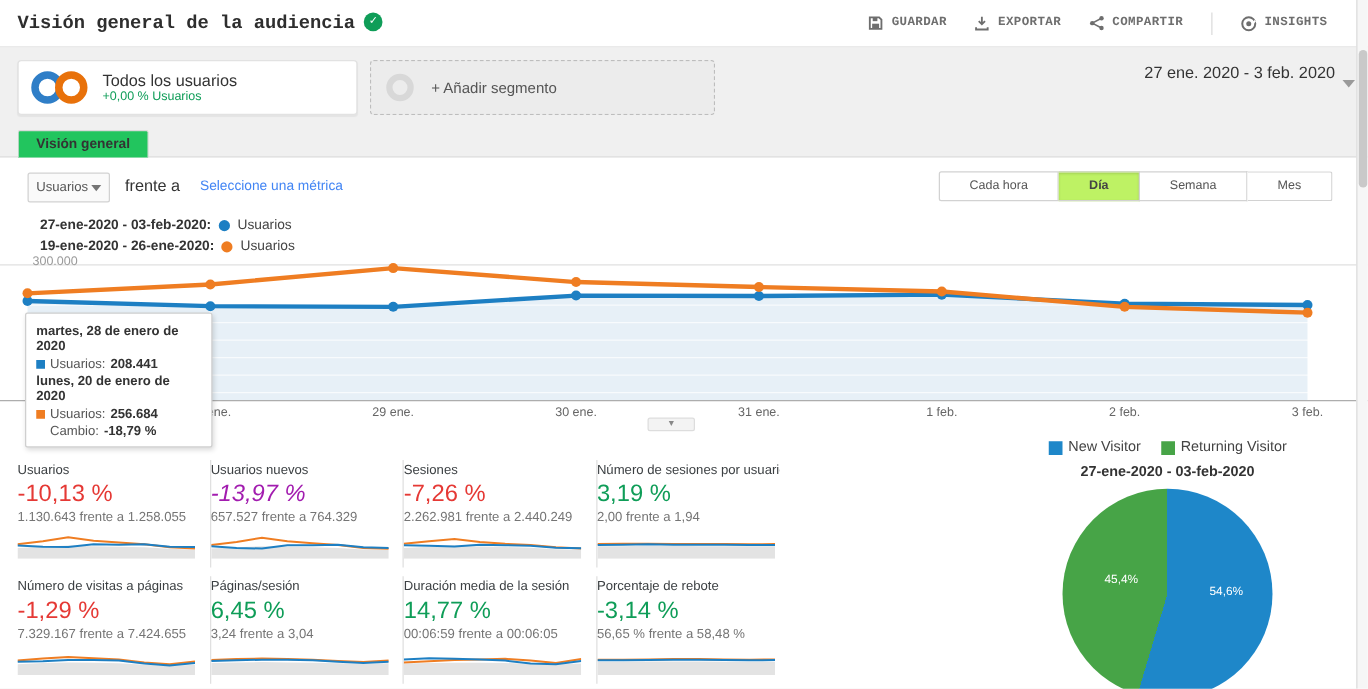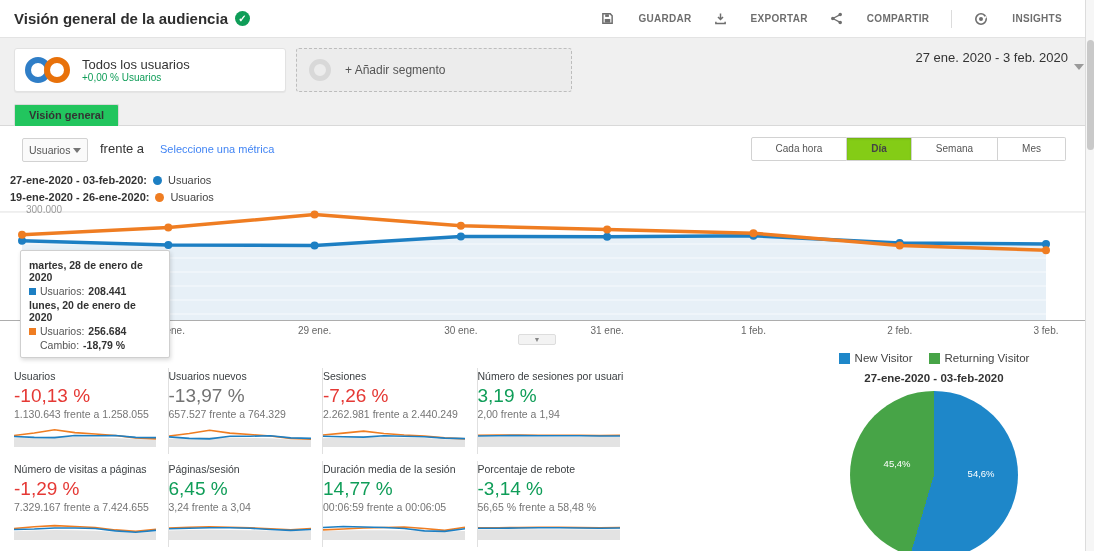--- a/index.html
+++ b/index.html
@@ -2,25 +2,25 @@
 <html><head>
 <meta charset="utf-8">
 <style>
   * { margin:0; padding:0; box-sizing:border-box; }
   html,body { width:1094px; height:551px; overflow:hidden; }
   body { font-family:"Liberation Sans", sans-serif; background:#f0f0f0; color:#333; }
   .page { position:relative; width:1094px; height:551px; }
 
   
   .topbar { position:absolute; left:0; top:0; width:1094px; height:38px; background:#fff; border-bottom:1px solid #e3e3e3; display:flex; align-items:center; justify-content:space-between; padding:0 16px 0 14px; }
-  .title-wrap { display:flex; align-items:center; gap:7px; }
+  .title-wrap { display:flex; gap:7px;font-family:Liberation Mono, monospace; }
   .page-title { font-size:15px; font-weight:bold; color:#2e2e2e; }
   .check-badge { width:15px; height:15px; border-radius:50%; background:#0f9d58; color:#fff; font-size:10px; line-height:15px; text-align:center; font-weight:bold; }
   .actions { display:flex; align-items:center; gap:22px; padding-right:16px; }
-  .action-btn { display:flex; align-items:center; gap:24px; font-size:10px; font-weight:bold; color:#6e6e6e; letter-spacing:.3px; cursor:pointer; background:none; border:none; font-family:Liberation Sans, sans-serif; }
+  .action-btn { display:flex; align-items:center; gap:6px; font-size:10px; font-weight:bold; color:#6e6e6e; letter-spacing:.3px; cursor:pointer; background:none; border:none; font-family:Liberation Mono, monospace; }
   .action-sep { width:1px; height:18px; background:#dcdcdc; }
   .action-btn svg { display:block; }
 
   
   .segment-card { position:absolute; left:14px; top:48px; width:272px; height:44px; background:#fff; border:1px solid #e2e2e2; border-radius:3px; box-shadow:0 1px 1px rgba(0,0,0,.05); display:flex; align-items:center; padding:0 10px; gap:12px; cursor:pointer; }
   .ring { width:26px; height:26px; border-radius:50%; background:#fff; }
   .ring.blue { border:6px solid #2f7ec7; }
   .ring.orange { border:6px solid #e8710a; margin-left:-7px; }
   .seg-title { font-size:13px; color:#333; line-height:15px; }
   .seg-sub { font-size:10px; color:#0f9d58; }
@@ -38,24 +38,24 @@
 
   
   .metric-select { position:absolute; left:22px; top:138px; height:24px; width:66px; background:#fafafa; border:1px solid #d2d2d2; border-radius:2px; font-size:10.5px; color:#555; display:flex; align-items:center; justify-content:space-between; padding:0 6px; cursor:pointer; }
   .sel-caret { width:0; height:0; border-left:4px solid transparent; border-right:4px solid transparent; border-top:5px solid #757575; }
   .vs-label { position:absolute; left:100px; top:141px; font-size:13px; color:#333; }
   .metric-link { position:absolute; left:160px; top:143px; font-size:11px; color:#4285f4; cursor:pointer; text-decoration:none; }
   .granularity { position:absolute; right:28px; top:137px; display:flex; }
   .gran-btn { height:24px; padding:0 24px; background:#fff; border:1px solid #d2d2d2; border-left:none; font-size:10px; color:#555; font-family:inherit; line-height:22px; cursor:pointer; }
   .gran-btn:first-child { border-left:1px solid #d2d2d2; border-radius:2px 0 0 2px; }
   .gran-btn:last-child { border-radius:0 2px 2px 0; }
-  .gran-btn.active { background:#84cc16; box-shadow:inset 0 1px 2px rgba(0,0,0,.15); font-weight:bold; color:#444; }
-
-  
-  .tl-legend { position:absolute; left:10px; top:174px; }
+  .gran-btn.active { background:#bef264; box-shadow:inset 0 1px 2px rgba(0,0,0,.15); font-weight:bold; color:#444; }
+
+  
+  .tl-legend { position:absolute; left:32px; top:174px; }
   .tl-row { display:flex; align-items:center; gap:6px; font-size:11px; margin-bottom:5px; }
   .tl-range { font-weight:bold; color:#333; }
   .tl-dot { width:9px; height:9px; border-radius:50%; }
   .tl-metric { color:#444; }
 
   
   .chart-wrap { position:absolute; left:0; top:208px; width:1094px; height:112px; }
   .grid-label { position:absolute; left:26px; top:-4px; font-size:10px; color:#9a9a9a; background:transparent; }
   .xaxis { position:absolute; left:0; top:320px; width:1094px; border-top:1px solid #adadad; height:18px; }
   .xlabel { position:absolute; top:4px; font-size:10px; color:#666; transform:translateX(-50%); white-space:nowrap; }
@@ -273,21 +273,21 @@
         <div class="sc-delta" style="color: rgb(229, 57, 53);">-10,13 %</div>
         <div class="sc-values">1.130.643 frente a 1.258.055</div>
         <svg class="sc-spark" width="142" height="24" viewBox="0 0 142 24">
           <polygon points="0,15.36 20.285714285714285,14.399999999999999 40.57142857142857,13.44 60.857142857142854,13.92 81.14285714285714,14.399999999999999 101.42857142857142,14.879999999999999 121.71428571428571,16.08 142,16.8 142,24 0,24" fill="#e3e3e3"></polygon>
           <polyline points="0,12.48 20.285714285714285,10.080000000000002 40.57142857142857,6.719999999999999 60.857142857142854,9.600000000000001 81.14285714285714,11.04 101.42857142857142,12.48 121.71428571428571,14.879999999999999 142,15.84" fill="none" stroke="#ef7d22" stroke-width="1.6"></polyline>
           <polyline points="0,13.44 20.285714285714285,14.399999999999999 40.57142857142857,14.64 60.857142857142854,12.48 81.14285714285714,12.72 101.42857142857142,12.48 121.71428571428571,14.399999999999999 142,14.64" fill="none" stroke="#1d7fc3" stroke-width="1.6"></polyline>
         </svg>
       </div>
       <div class="scorecard">
         <div class="sc-label">Usuarios nuevos</div>
-        <div class="sc-delta" style="color: #737373;">-13,97 %</div>
+        <div class="sc-delta" style="color: #a21caf; font-style: italic;">-13,97 %</div>
         <div class="sc-values">657.527 frente a 764.329</div>
         <svg class="sc-spark" width="142" height="24" viewBox="0 0 142 24">
           <polygon points="0,15.84 20.285714285714285,14.879999999999999 40.57142857142857,13.92 60.857142857142854,14.399999999999999 81.14285714285714,14.879999999999999 101.42857142857142,15.36 121.71428571428571,16.560000000000002 142,17.04 142,24 0,24" fill="#e3e3e3"></polygon>
           <polyline points="0,12.959999999999999 20.285714285714285,10.559999999999999 40.57142857142857,7.200000000000003 60.857142857142854,10.080000000000002 81.14285714285714,11.52 101.42857142857142,12.959999999999999 121.71428571428571,15.36 142,16.08" fill="none" stroke="#ef7d22" stroke-width="1.6"></polyline>
           <polyline points="0,13.92 20.285714285714285,15.36 40.57142857142857,15.84 60.857142857142854,13.2 81.14285714285714,13.2 101.42857142857142,12.72 121.71428571428571,14.879999999999999 142,15.36" fill="none" stroke="#1d7fc3" stroke-width="1.6"></polyline>
         </svg>
       </div>
       <div class="scorecard">
         <div class="sc-label">Sesiones</div>
         <div class="sc-delta" style="color: rgb(229, 57, 53);">-7,26 %</div>

